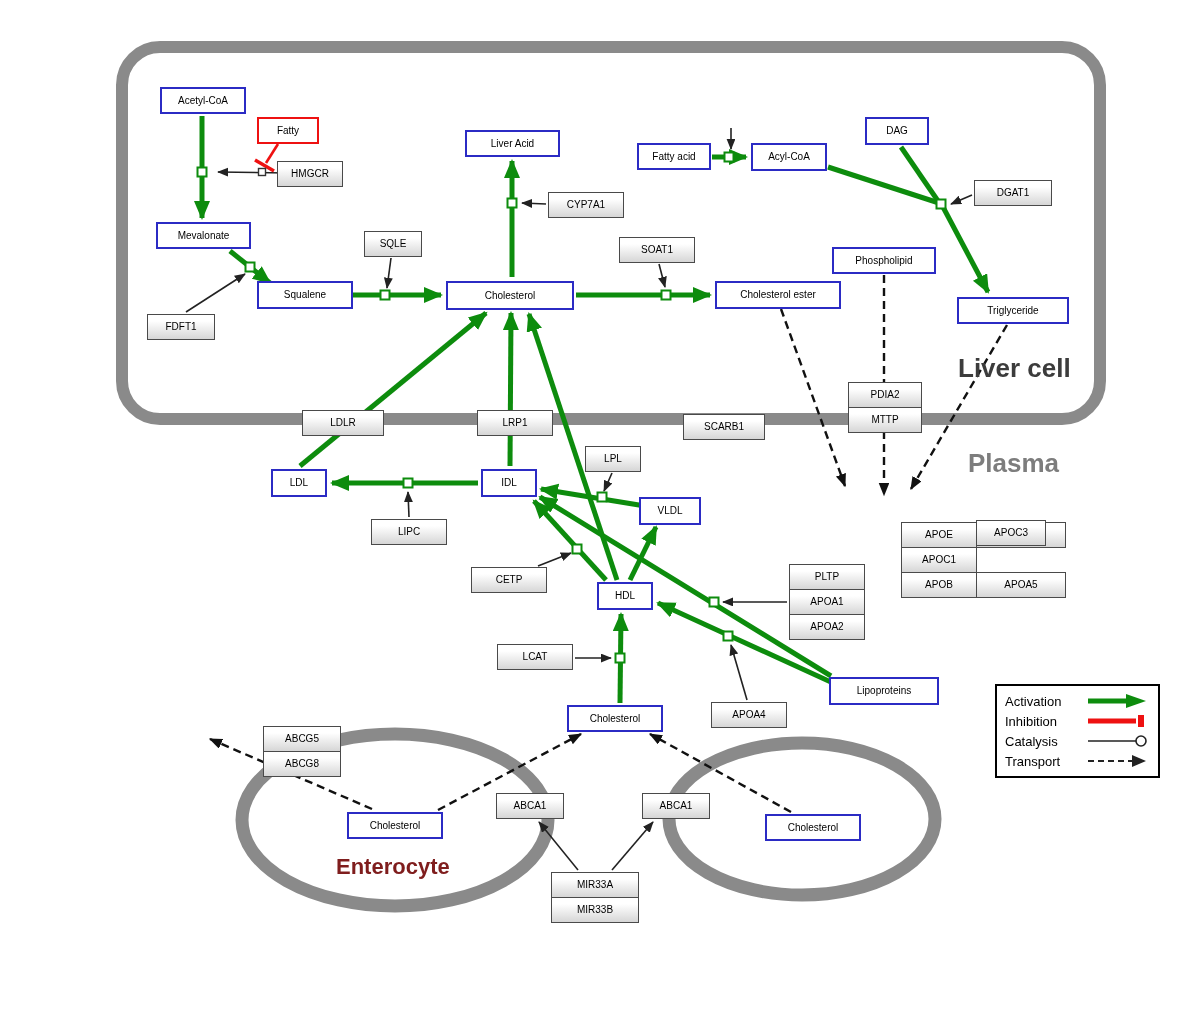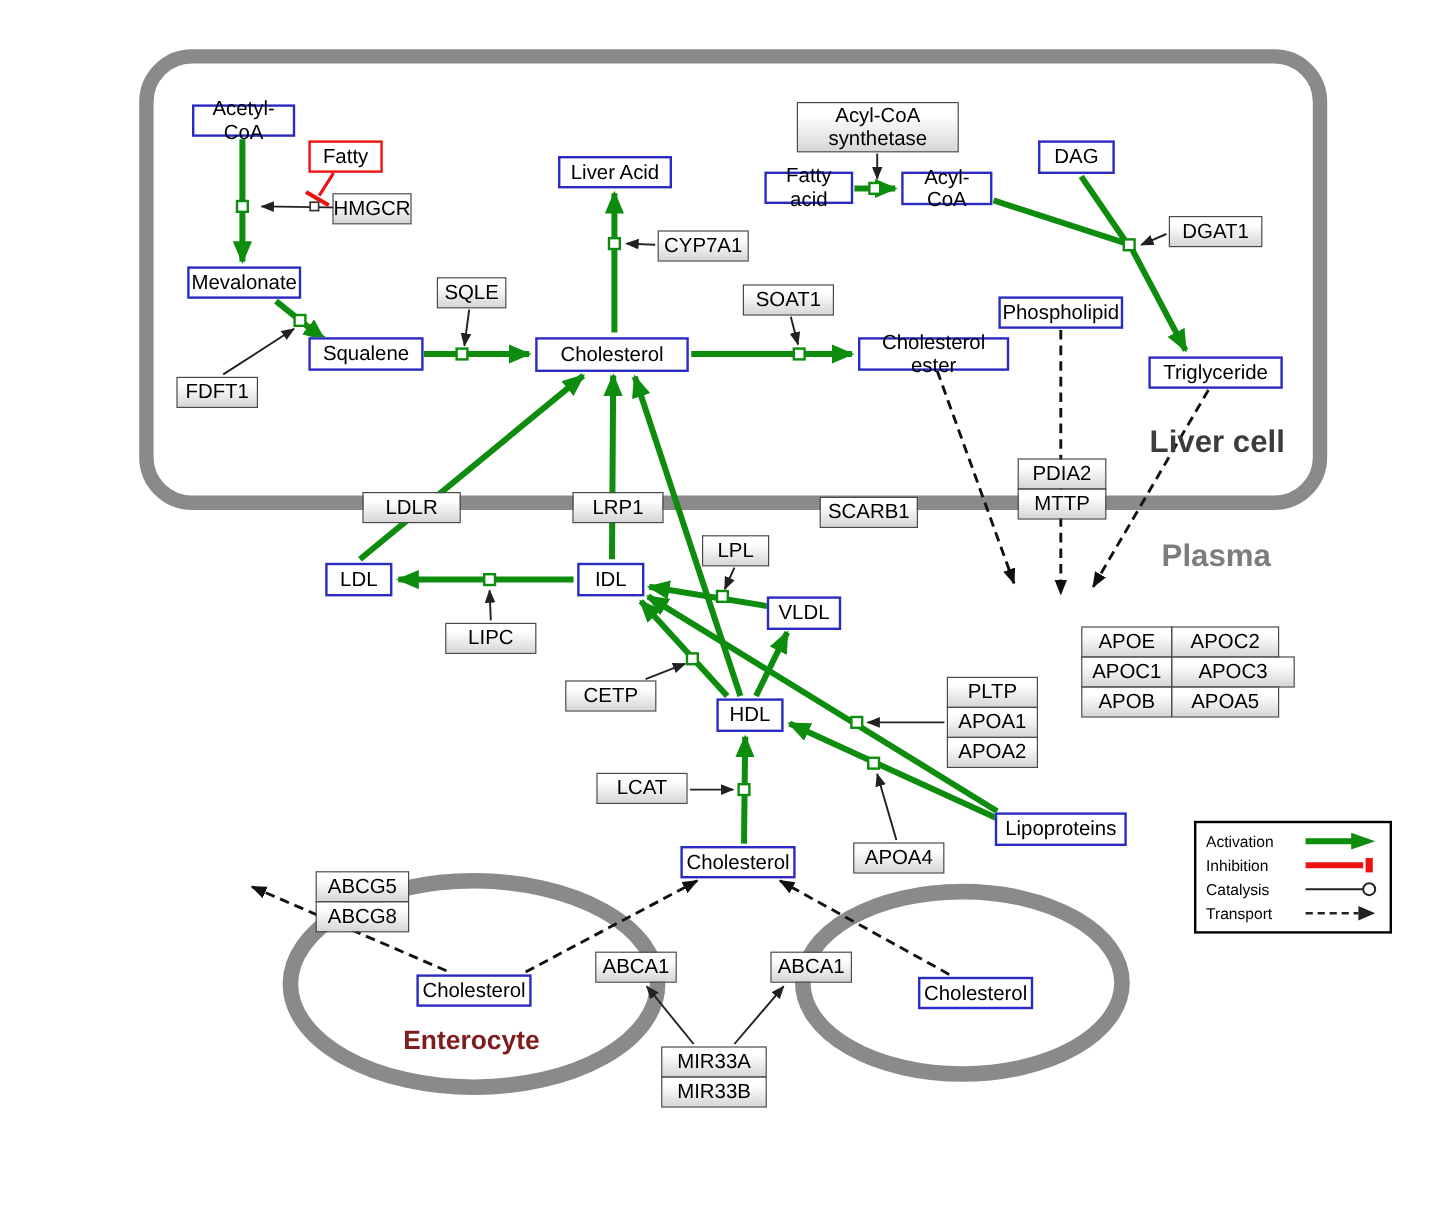--- a/index.html
+++ b/index.html
@@ -1,20 +1,20 @@
 <!DOCTYPE html>
 <html><head>
 <meta charset="utf-8">
 <style>
   html,body{margin:0;padding:0;background:#fff;}
   .stage{position:relative;width:1200px;height:1013px;background:#fff;
          font-family:"Liberation Sans",sans-serif;overflow:hidden;}
   .stage svg.canvas{position:absolute;left:0;top:0;z-index:1;}
   .node{position:absolute;box-sizing:border-box;display:flex;align-items:center;
-        justify-content:center;text-align:center;font-size:17px;color:#000;
+        justify-content:center;text-align:center;font-size:10px;color:#000;
         background:#fff;z-index:2;line-height:1.12;padding:1px 2px;}
   .met{border:2px solid #2b2bc4;}
   .drug{border:2px solid #ee1111;}
   .enz{border:1px solid #4a4a4a;background:linear-gradient(#ffffff 25%,#d6d6d6);}
   .region-label{position:absolute;font-weight:bold;z-index:2;white-space:nowrap;}
   .lbl-liver{font-size:26px;color:#3c3c3c;}
   .lbl-plasma{font-size:26px;color:#7d7d7d;}
   .lbl-cell{font-size:22px;color:#7f1d1d;}
   .legend{position:absolute;left:995px;top:684px;width:165px;border:2.5px solid #000;
           background:#fff;z-index:3;padding:5px 2px;box-sizing:border-box;}
@@ -126,21 +126,20 @@
   <div class="node met" style="left:156px;top:222px;width:95px;height:27px">Mevalonate</div>
   <div class="node enz" style="left:147px;top:314px;width:68px;height:26px">FDFT1</div>
   <div class="node met" style="left:257px;top:281px;width:96px;height:28px">Squalene</div>
   <div class="node enz" style="left:364px;top:231px;width:58px;height:26px">SQLE</div>
   <div class="node met" style="left:446px;top:281px;width:128px;height:29px">Cholesterol</div>
   <div class="node met" style="left:465px;top:130px;width:95px;height:27px">Liver Acid</div>
   <div class="node enz" style="left:548px;top:192px;width:76px;height:26px">CYP7A1</div>
   <div class="node enz" style="left:619px;top:237px;width:76px;height:26px">SOAT1</div>
   <div class="node met" style="left:715px;top:281px;width:126px;height:28px">Cholesterol ester</div>
   <div class="node met" style="left:637px;top:143px;width:74px;height:27px">Fatty acid</div>
-  <div class="node enz" style="left:664px;top:85px;width:135px;height:42px">Acyl-CoA synthetase</div>
   <div class="node met" style="left:751px;top:143px;width:76px;height:28px">Acyl-CoA</div>
   <div class="node met" style="left:865px;top:117px;width:64px;height:28px">DAG</div>
   <div class="node enz" style="left:974px;top:180px;width:78px;height:26px">DGAT1</div>
   <div class="node met" style="left:832px;top:247px;width:104px;height:27px">Phospholipid</div>
   <div class="node met" style="left:957px;top:297px;width:112px;height:27px">Triglyceride</div>
 
   <div class="node enz" style="left:302px;top:410px;width:82px;height:26px">LDLR</div>
   <div class="node enz" style="left:477px;top:410px;width:76px;height:26px">LRP1</div>
   <div class="node enz" style="left:683px;top:414px;width:82px;height:26px">SCARB1</div>
   <div class="node enz" style="left:848px;top:382px;width:74px;height:26px">PDIA2</div>
@@ -158,21 +157,21 @@
   <div class="node enz" style="left:789px;top:589px;width:76px;height:26px">APOA1</div>
   <div class="node enz" style="left:789px;top:614px;width:76px;height:26px">APOA2</div>
   <div class="node enz" style="left:711px;top:702px;width:76px;height:26px">APOA4</div>
   <div class="node met" style="left:829px;top:677px;width:110px;height:28px">Lipoproteins</div>
   <div class="node met" style="left:567px;top:705px;width:96px;height:27px">Cholesterol</div>
 
   <div>
     <div class="node enz" style="left:901px;top:522px;width:76px;height:26px">APOE</div>
     <div class="node enz" style="left:976px;top:522px;width:90px;height:26px">APOC2</div>
     <div class="node enz" style="left:901px;top:547px;width:76px;height:26px">APOC1</div>
-    <div class="node enz" style="left:976px;top:547px;width:103px;height:26px">APOC3</div>
+    <div class="node enz" style="left:976px;top:520px;width:70px;height:26px">APOC3</div>
     <div class="node enz" style="left:901px;top:572px;width:76px;height:26px">APOB</div>
     <div class="node enz" style="left:976px;top:572px;width:90px;height:26px">APOA5</div>
   </div>
 
   <div class="node enz" style="left:263px;top:726px;width:78px;height:26px">ABCG5</div>
   <div class="node enz" style="left:263px;top:751px;width:78px;height:26px">ABCG8</div>
   <div class="node met" style="left:347px;top:812px;width:96px;height:27px">Cholesterol</div>
   <div class="node enz" style="left:496px;top:793px;width:68px;height:26px">ABCA1</div>
   <div class="node enz" style="left:642px;top:793px;width:68px;height:26px">ABCA1</div>
   <div class="node enz" style="left:551px;top:872px;width:88px;height:26px">MIR33A</div>

